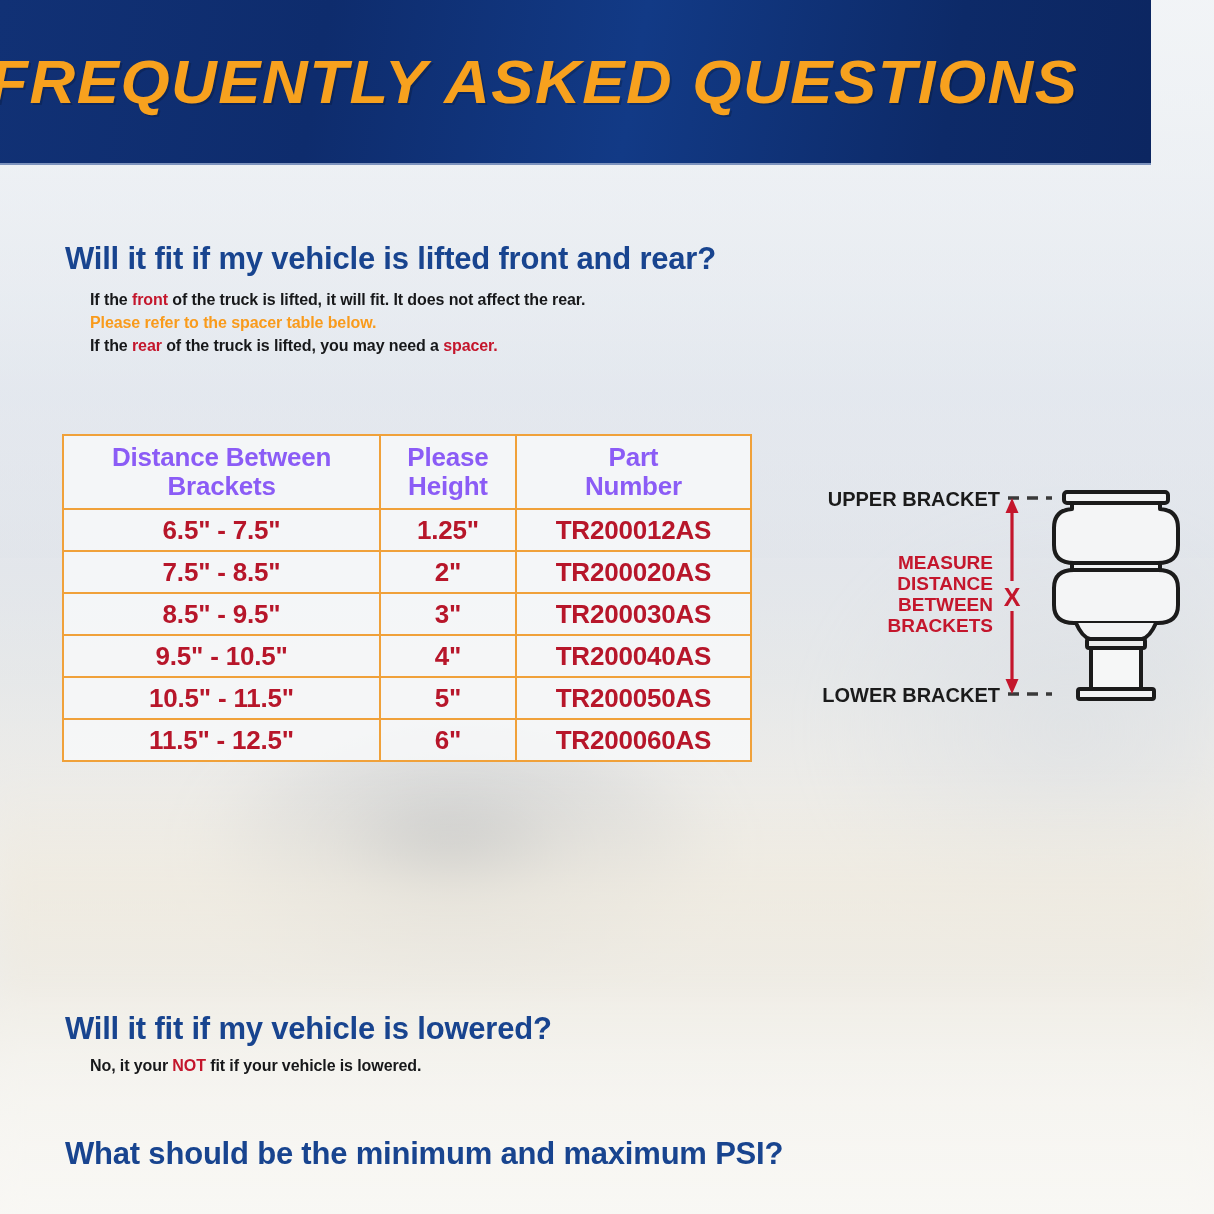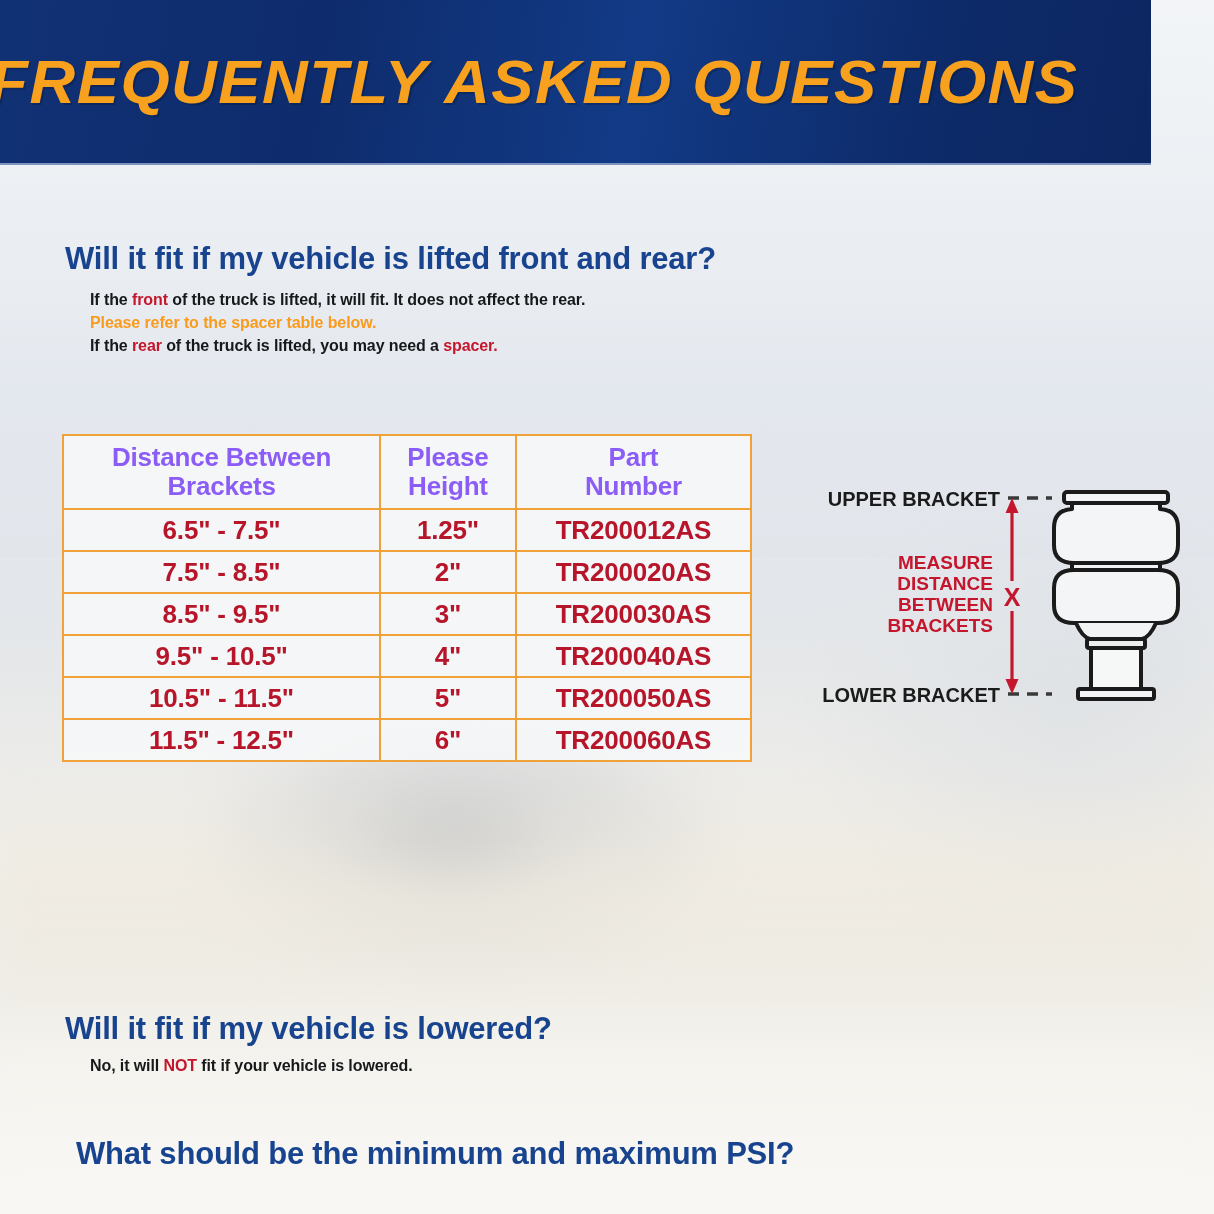--- a/index.html
+++ b/index.html
@@ -142,21 +142,21 @@
 
   .note{
     position:absolute;left:64px;top:735px;
     color:#17181a;font-weight:bold;font-size:24px;white-space:nowrap;
   }
 
   .blk2{position:absolute;left:65px;top:820px;}
   .blk2 .q{margin:0 0 10px 0;}
   .blk2 .a{margin:0 0 0 25px;}
 
-  .blk3{position:absolute;left:76px;top:945px;}
+  .blk3{position:absolute;left:65px;top:945px;}
   .blk3 .q{margin:0 0 10px 0;}
   .blk3 .a{margin:0 0 0 25px;}
 
   
   .diagram{position:absolute;left:790px;top:290px;width:400px;height:240px;}
   .diagram svg{display:block;}
   .lbl{font-family:"Liberation Sans",sans-serif;font-weight:bold;}
 </style>
 </head>
 <body>
@@ -278,21 +278,21 @@
 
           <rect x="301" y="167" width="50" height="41" fill="#f6f7f7"></rect>
 
           <rect x="288" y="208" width="76" height="10" rx="2" fill="#f2f3f4"></rect>
         </g>
       </svg>
     </div>
 
     <div class="blk2">
       <div class="q">Will it fit if my vehicle is lowered?</div>
-      <div class="a"><span>No, it will </span><span class="red">NOT</span><span> fit if your vehicle is lowered.</span></div>
+      <div class="a"><span>No, it your </span><span class="red">NOT</span><span> fit if your vehicle is lowered.</span></div>
     </div>
 
     <div class="blk3">
       <div class="q">What should be the minimum and maximum PSI?</div>
     </div>
 
   </div>
 </div>
 
 </body></html>

